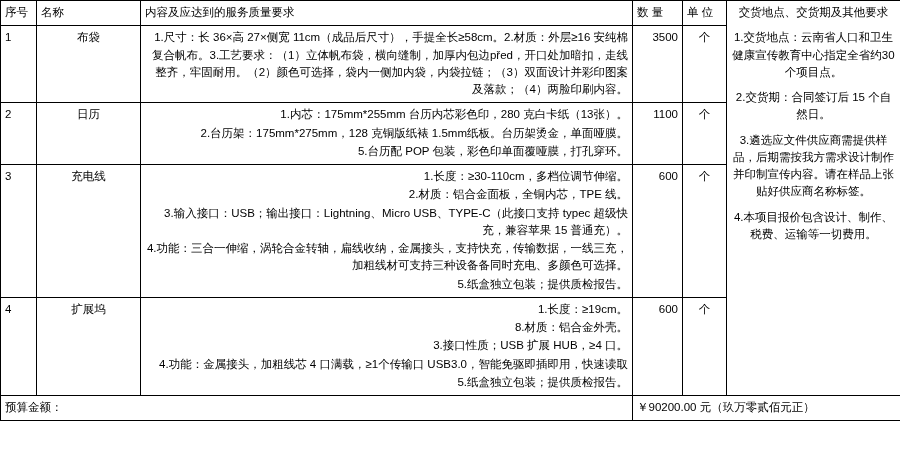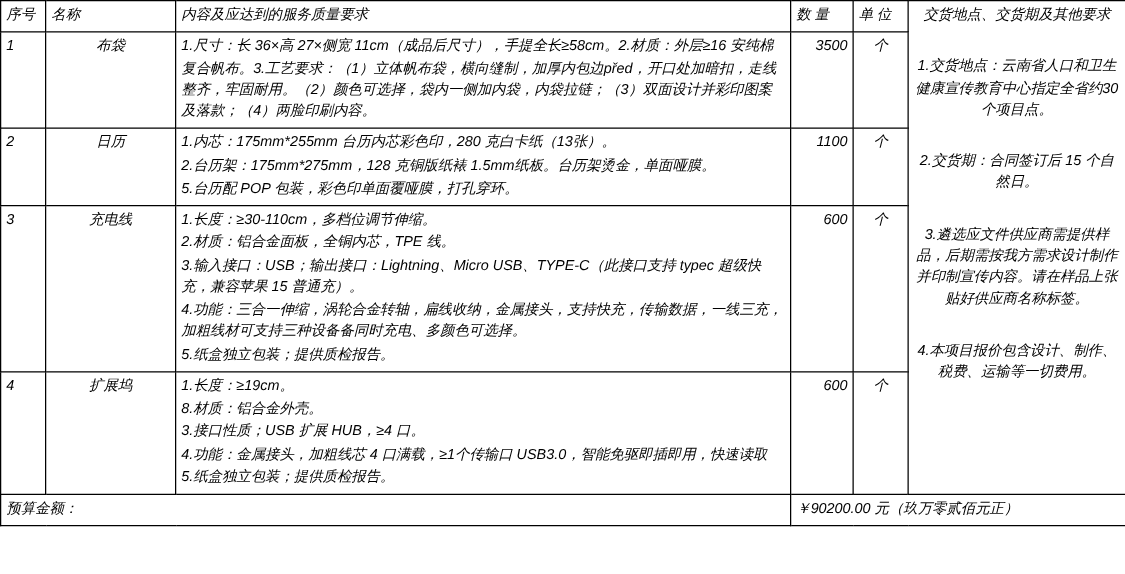--- a/index.html
+++ b/index.html
@@ -13,21 +13,20 @@
     font-family: "Liberation Sans", sans-serif;
     font-size: 11.5px;
     color: #000000;
     overflow: hidden;
   }
   .sheet {
     position: relative;
     width: 900px;
     height: 408px;
     box-sizing: border-box;
-    font-style: italic;
   }
   table.spec {
     border-collapse: collapse;
     table-layout: fixed;
     width: 900px;
     border: 1px solid #000;
   }
   table.spec td, table.spec th {
     border: 1px solid #000;
     padding: 3px 4px 4px 4px;
@@ -53,30 +52,31 @@
 
   .seq { text-align: left; padding-left: 4px; }
   .name { text-align: center; }
   .qty { text-align: right; }
   .unit { text-align: center; }
 
   .desc p {
     margin: 0;
     text-indent: 0;
     padding-left: 0;
+    text-align: right;
   }
   .desc p + p { margin-top: 1px; }
 
   .other {
     vertical-align: top;
     line-height: 1.85;
     padding: 6px 6px 6px 6px;
   }
   .other p { margin: 0; text-align: center; }
-  .other p + p { margin-top: 24px; }
+  .other p + p { margin-top: 8px; }
   .budget-label {
     vertical-align: middle;
     padding-top: 7px;
     padding-bottom: 7px;
   }
   .budget-amount {
     vertical-align: middle;
   }
 </style>
 </head>

